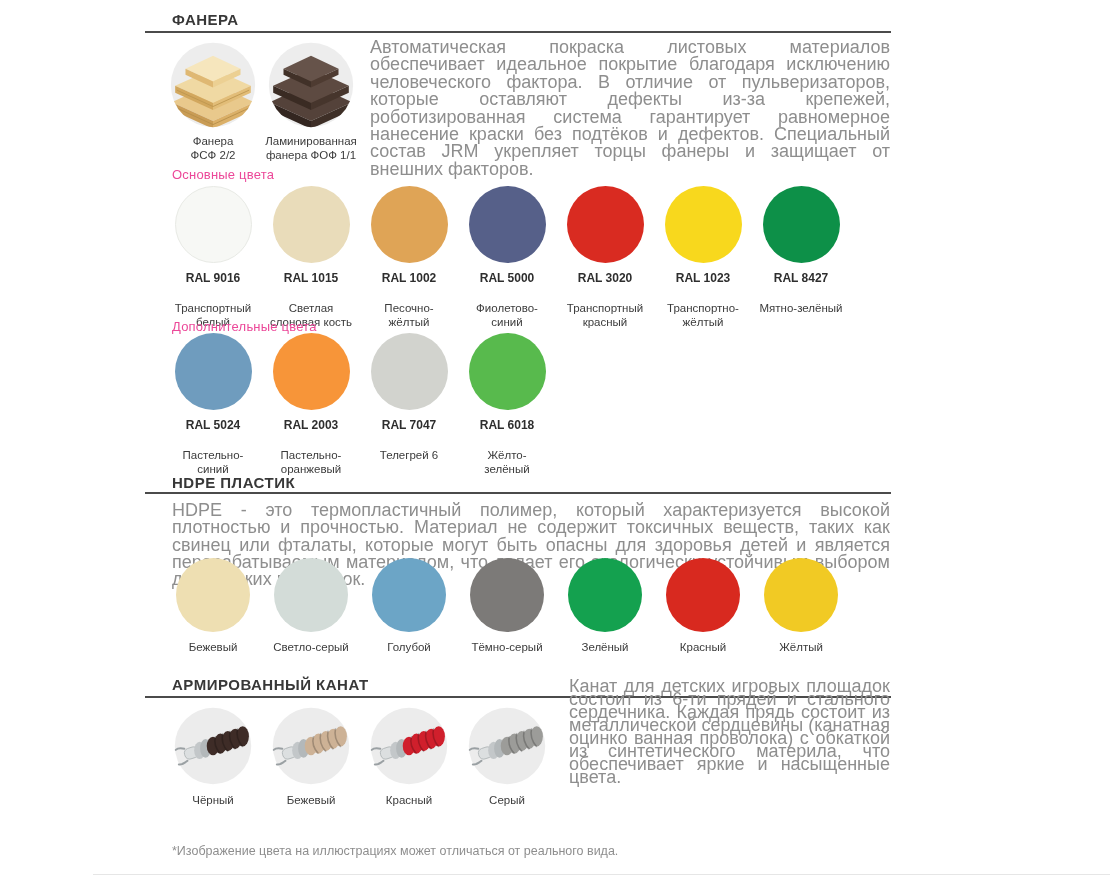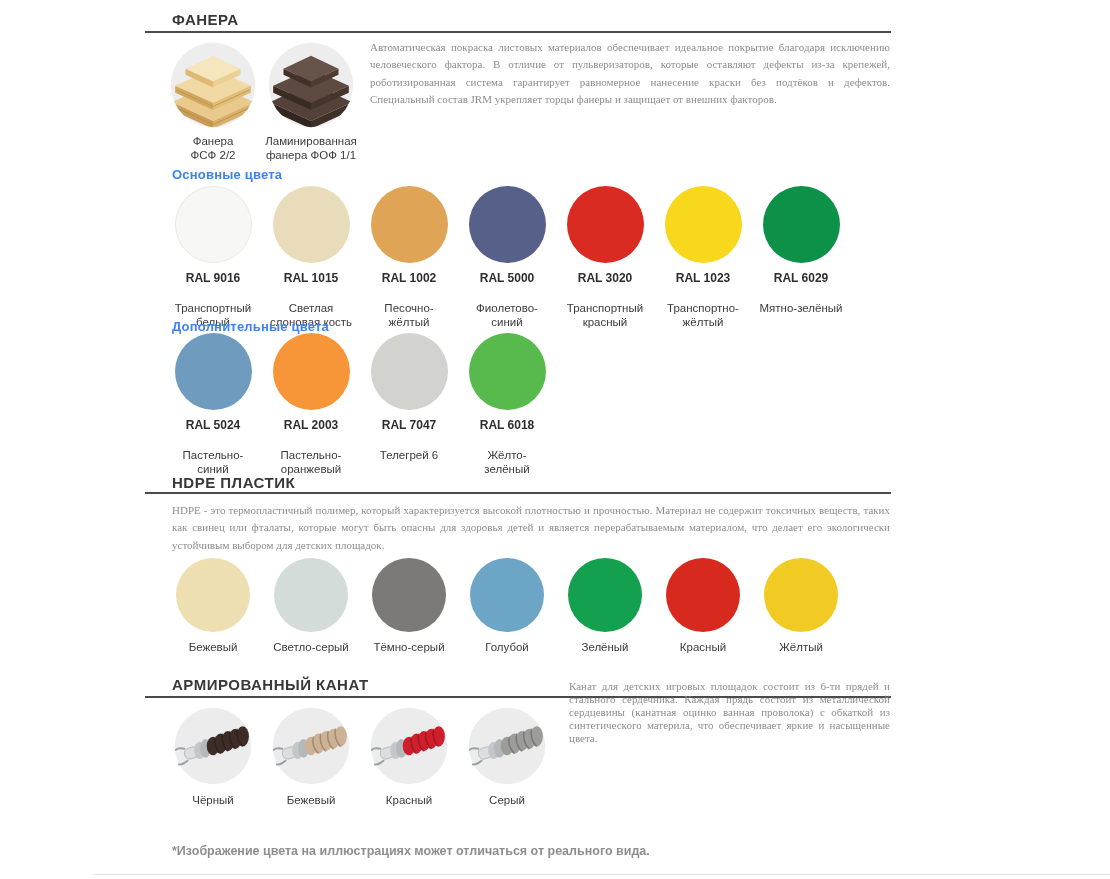--- a/index.html
+++ b/index.html
@@ -2,32 +2,32 @@
 <html><head>
 <meta charset="utf-8">
 <style>
   html,body{margin:0;padding:0;}
   body{
     width:1110px;height:879px;position:relative;background:#ffffff;
     font-family:"Liberation Sans", sans-serif;overflow:hidden;
   }
   .title{position:absolute;font-size:15px;font-weight:bold;color:#383838;letter-spacing:.5px;}
   .rule{position:absolute;left:145px;width:746px;height:2px;background:#4b4b4b;}
-  .para{position:absolute;text-align:justify;font-size:11px;color:#8e8e8e;font-family:Liberation Serif, serif;}
-  .grouplabel{position:absolute;font-size:13px;color:#3b82f6;letter-spacing:.2px;font-weight:bold;}
+  .para{position:absolute;text-align:justify;font-size:18px;color:#8e8e8e;}
+  .grouplabel{position:absolute;font-size:13px;color:#ec4899;letter-spacing:.2px;}
   .row{position:absolute;display:flex;}
   .sw{width:98px;display:flex;flex-direction:column;align-items:center;}
   .circ{border-radius:50%;box-sizing:border-box;border:1px solid transparent;}
   .c77{width:77px;height:77px;}
   .c74{width:74px;height:74px;}
   .code{margin-top:8px;font-size:12px;font-weight:bold;color:#2e2e2e;text-align:center;}
   .cname{margin-top:16px;font-size:11.5px;color:#3b3b3b;line-height:14px;text-align:center;white-space:pre-line;}
   .hname{margin-top:9px;font-size:11.5px;color:#3b3b3b;text-align:center;}
   .sample-label{margin-top:6px;font-size:11.5px;color:#3b3b3b;line-height:14px;text-align:center;white-space:pre-line;}
-  .footnote{position:absolute;left:172px;top:844px;font-size:12.5px;color:#8e8e8e;font-weight:bold;}
+  .footnote{position:absolute;left:172px;top:844px;font-size:12.5px;color:#8e8e8e;}
   .bottomline{position:absolute;left:93px;top:874px;width:1017px;height:1px;background:#e6e6e6;}
   svg{display:block;}
 </style>
 </head>
 <body>
 
 <div class="title" style="left:172px;top:11px">ФАНЕРА</div>
 <div class="rule" style="top:31px"></div>
 
 <div class="para" style="left:370px;top:39px;width:520px;line-height:17.4px">Автоматическая покраска листовых материалов обеспечивает идеальное покрытие благодаря исключению человеческого фактора. В отличие от пульверизаторов, которые оставляют дефекты из-за крепежей, роботизированная система гарантирует равномерное нанесение краски без подтёков и дефектов. Специальный состав JRM укрепляет торцы фанеры и защищает от внешних факторов.</div>
@@ -117,21 +117,21 @@
 красный</div>
   </div>
   <div class="sw">
     <div class="circ c77" style="background-color: rgb(248, 216, 29);"></div>
     <div class="code">RAL 1023</div>
     <div class="cname">Транспортно-
 жёлтый</div>
   </div>
   <div class="sw">
     <div class="circ c77" style="background-color: rgb(13, 144, 72);"></div>
-    <div class="code">RAL 6029</div>
+    <div class="code">RAL 8427</div>
     <div class="cname">Мятно-зелёный</div>
   </div>
 </div>
 
 <div class="grouplabel" style="left:172px;top:319px">Дополнительные цвета</div>
 
 <div class="row" style="left:164px;top:333px">
   <div class="sw">
     <div class="circ c77" style="background-color: rgb(111, 156, 190);"></div>
     <div class="code">RAL 5024</div>
@@ -165,26 +165,26 @@
 <div class="row" style="left:164px;top:558px">
   <div class="sw">
     <div class="circ c74" style="background-color: rgb(238, 223, 178);"></div>
     <div class="hname">Бежевый</div>
   </div>
   <div class="sw">
     <div class="circ c74" style="background-color: rgb(211, 220, 216);"></div>
     <div class="hname">Светло-серый</div>
   </div>
   <div class="sw">
+    <div class="circ c74" style="background-color: rgb(108, 165, 198);"></div>
+    <div class="hname">Голубой</div>
+  </div>
+  <div class="sw">
     <div class="circ c74" style="background-color: rgb(124, 122, 120);"></div>
     <div class="hname">Тёмно-серый</div>
-  </div>
-  <div class="sw">
-    <div class="circ c74" style="background-color: rgb(108, 165, 198);"></div>
-    <div class="hname">Голубой</div>
   </div>
   <div class="sw">
     <div class="circ c74" style="background-color: rgb(20, 161, 79);"></div>
     <div class="hname">Зелёный</div>
   </div>
   <div class="sw">
     <div class="circ c74" style="background-color: rgb(216, 41, 31);"></div>
     <div class="hname">Красный</div>
   </div>
   <div class="sw">

